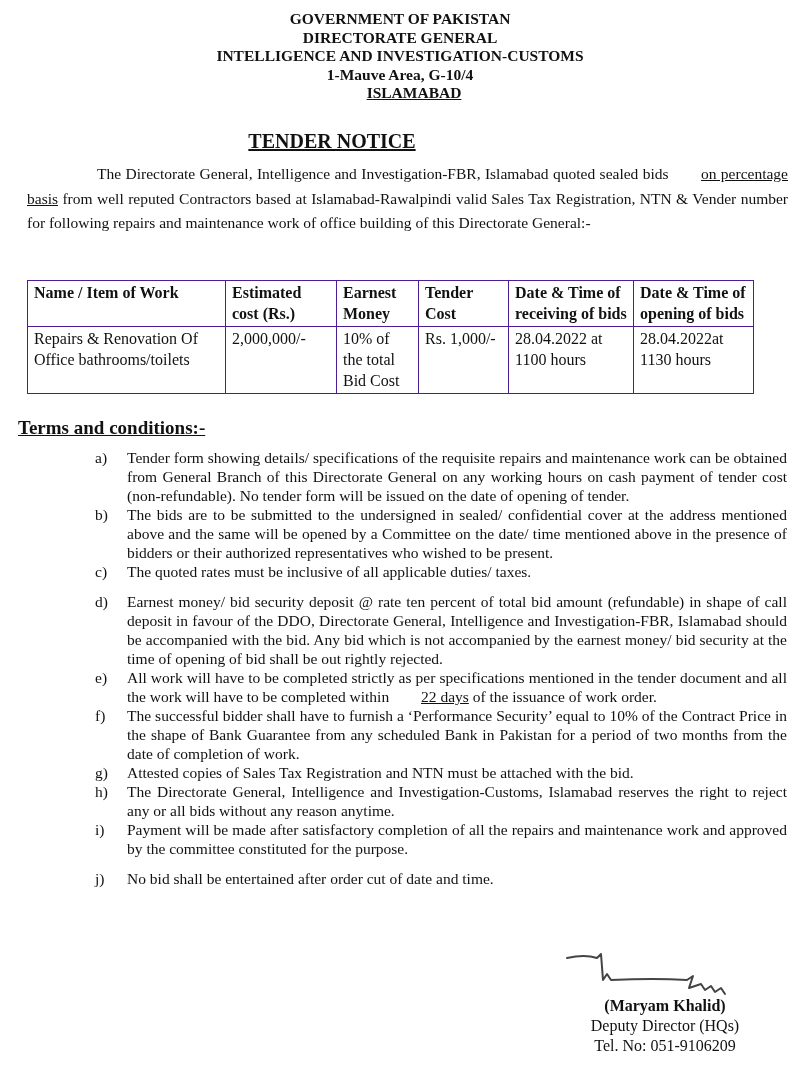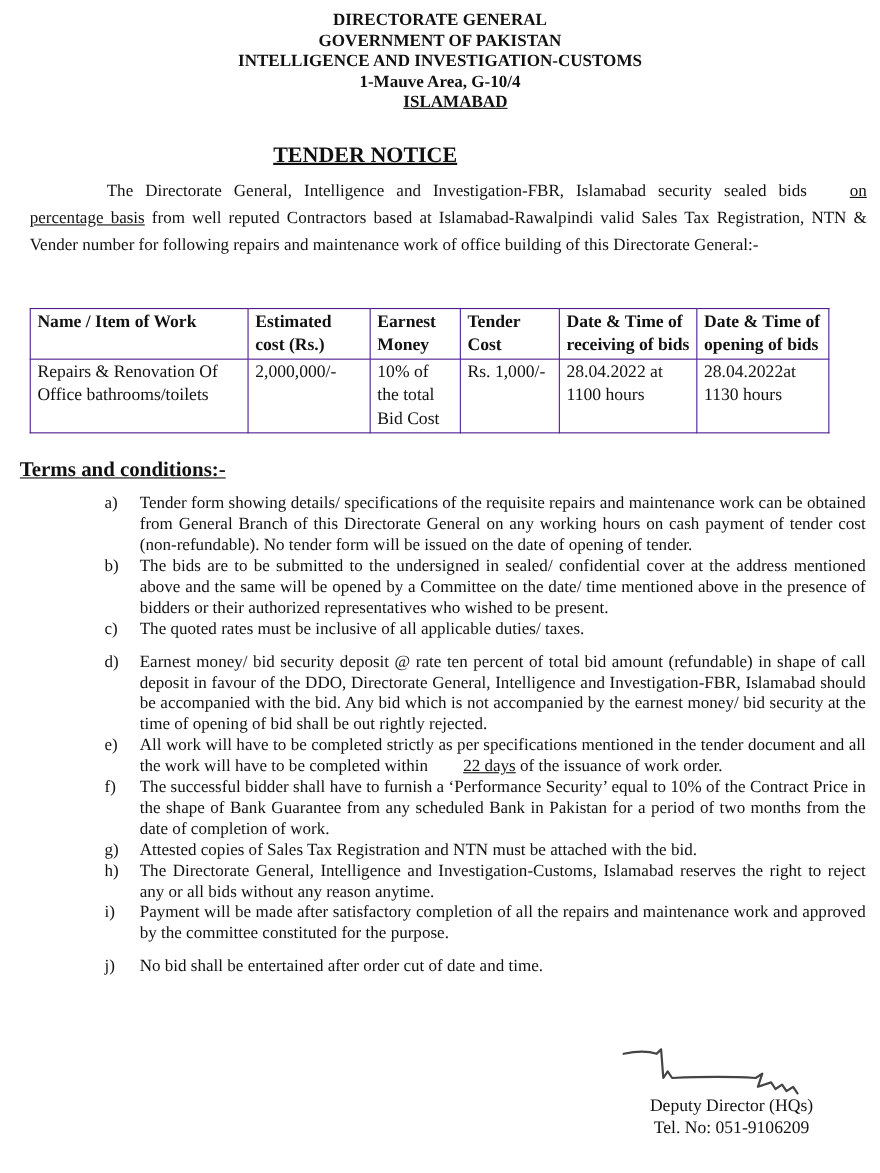--- a/index.html
+++ b/index.html
@@ -27,30 +27,30 @@
   .ul { text-decoration: underline; padding-left: 28px; }
 
   .signature { position: absolute; top: 950px; left: 565px; width: 180px; height: 50px; }
   .sign-block { position: absolute; top: 996px; left: 575px; width: 180px; text-align: center; font-size: 16px; line-height: 20px; }
   .sign-block .name { font-weight: bold; }
 </style>
 </head>
 <body>
 
 <div class="header">
+  <div>GOVERNMENT OF PAKISTAN</div>
   <div>DIRECTORATE GENERAL</div>
-  <div>GOVERNMENT OF PAKISTAN</div>
   <div>INTELLIGENCE AND INVESTIGATION-CUSTOMS</div>
   <div>1-Mauve Area, G-10/4</div>
   <div class="ul">ISLAMABAD</div>
 </div>
 
 <div class="title">TENDER NOTICE</div>
 
-<p class="intro"><span>The Directorate General, Intelligence and Investigation-FBR, Islamabad security sealed bids </span><span class="ul">on percentage basis</span><span> from well reputed Contractors based at Islamabad-Rawalpindi valid Sales Tax Registration, NTN &amp; Vender number for following repairs and maintenance work of office building of this Directorate General:-</span></p>
+<p class="intro"><span>The Directorate General, Intelligence and Investigation-FBR, Islamabad quoted sealed bids </span><span class="ul">on percentage basis</span><span> from well reputed Contractors based at Islamabad-Rawalpindi valid Sales Tax Registration, NTN &amp; Vender number for following repairs and maintenance work of office building of this Directorate General:-</span></p>
 
 <table class="works">
   <thead>
     <tr>
       <th class="c1">Name / Item of Work</th>
       <th class="c2">Estimated cost (Rs.)</th>
       <th class="c3">Earnest Money</th>
       <th class="c4">Tender Cost</th>
       <th class="c5">Date &amp; Time of receiving of bids</th>
       <th class="c6">Date &amp; Time of opening of bids</th>
@@ -81,15 +81,16 @@
   <li><span class="marker">h)</span><span>The Directorate General, Intelligence and Investigation-Customs, Islamabad reserves the right to reject any or all bids without any reason anytime.</span></li>
   <li><span class="marker">i)</span><span>Payment will be made after satisfactory completion of all the repairs and maintenance work and approved by the committee constituted for the purpose.</span></li>
   <li class="gap"><span class="marker">j)</span><span>No bid shall be entertained after order cut of date and time.</span></li>
 </ol>
 
 <svg class="signature" viewBox="0 0 180 50">
   <path d="M2 8 Q20 4 32 8 L36 4 L38 30 L42 24 L46 30 Q90 28 122 30 L128 26 L124 38 L136 34 L140 40 L146 36 L150 42 L156 38 L160 44" fill="none" stroke="#444" stroke-width="2" stroke-linecap="round" stroke-linejoin="round"></path>
 </svg>
 
 <div class="sign-block">
+  <div class="name">(Maryam Khalid)</div>
   <div>Deputy Director (HQs)</div>
   <div>Tel. No: 051-9106209</div>
 </div>
 
 </body></html>

